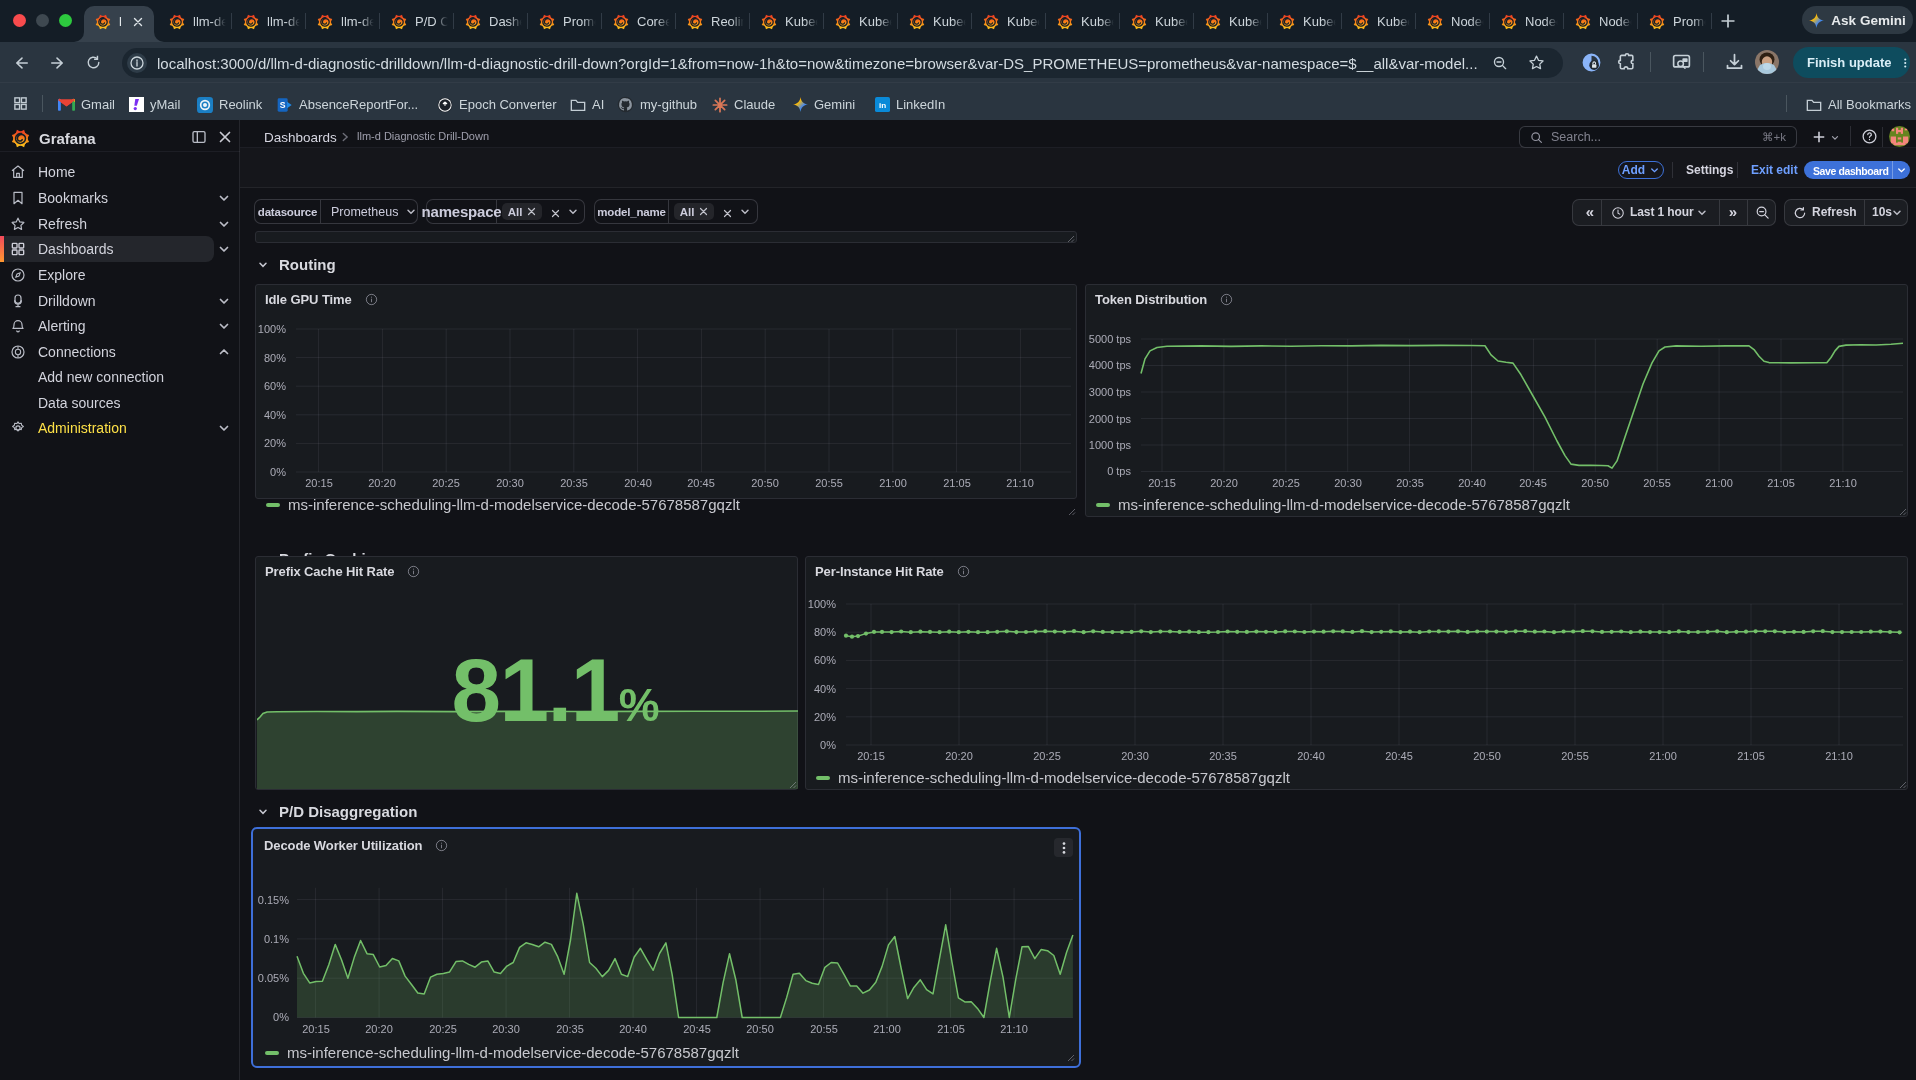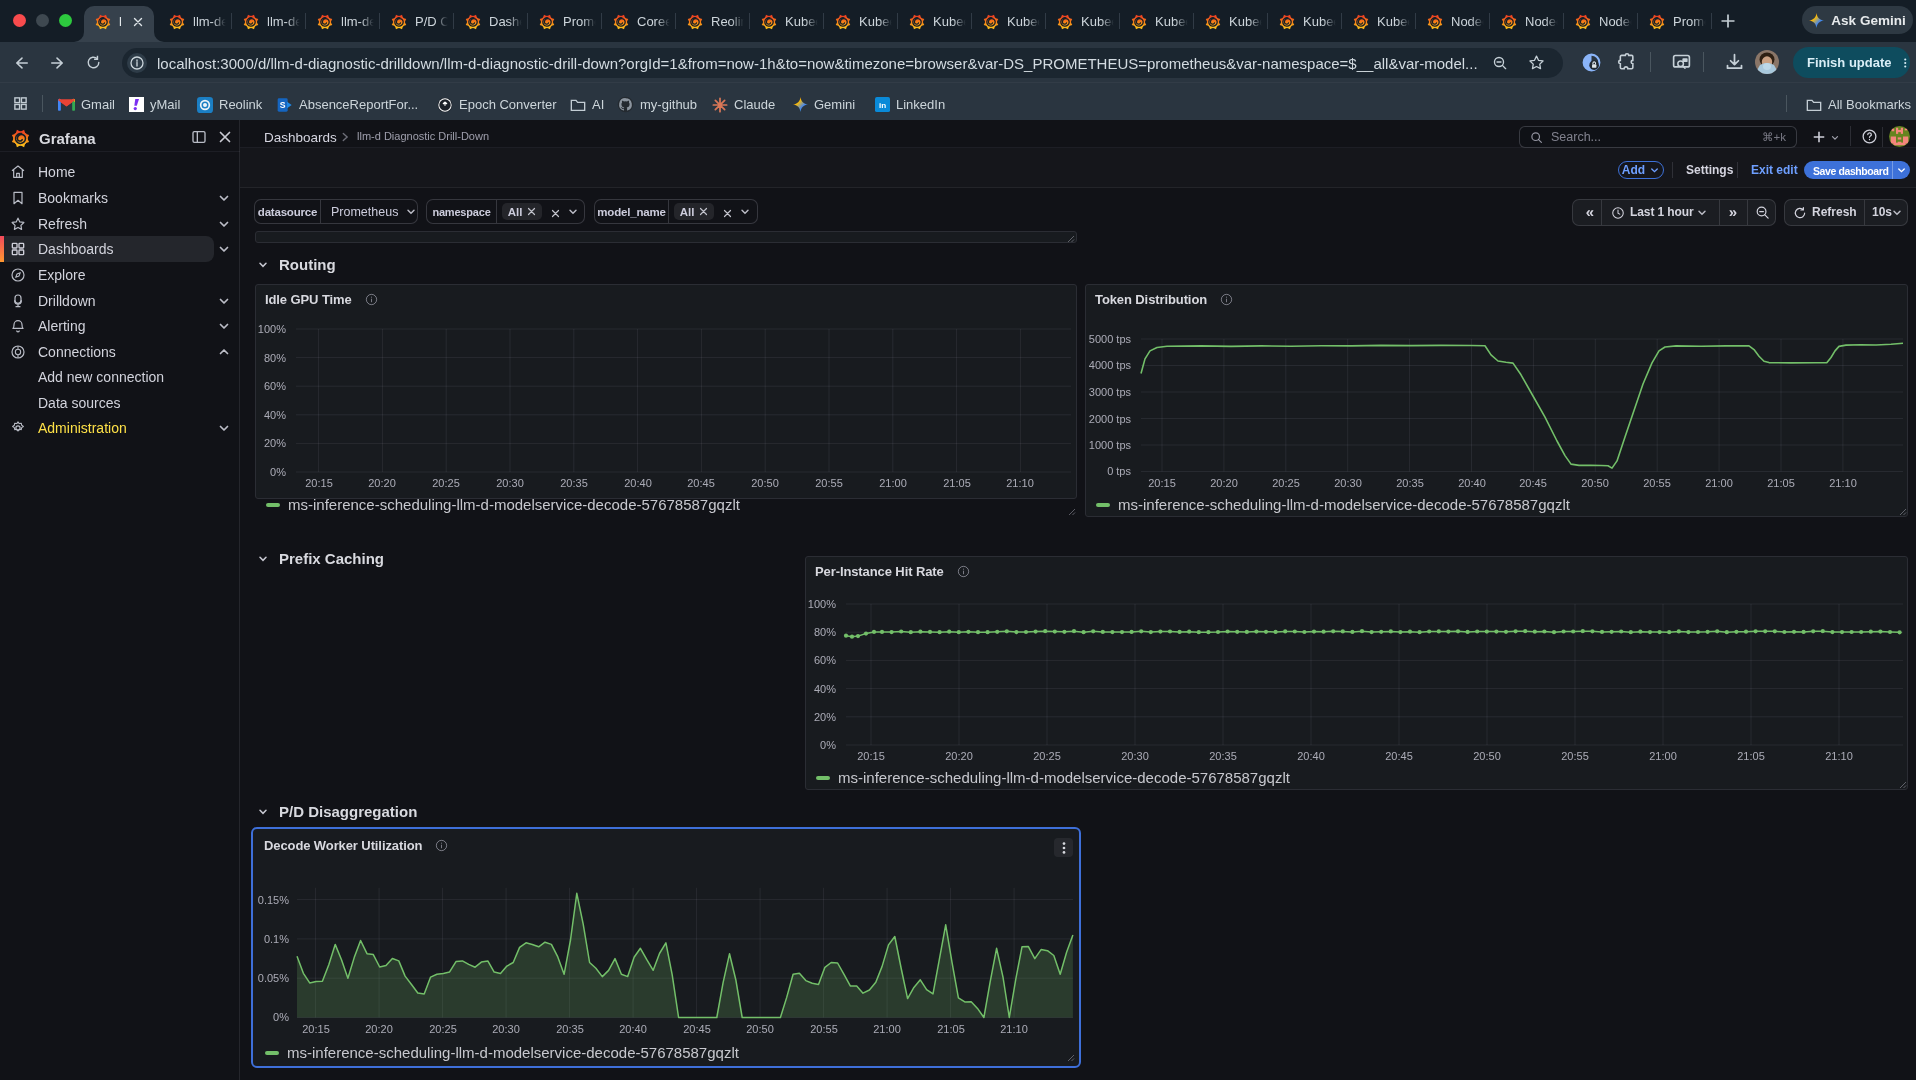--- a/index.html
+++ b/index.html
@@ -560,21 +560,21 @@
       </svg>
     </div>
 <div class="vbox" style="left:254px;width:164px">
 <div class="abs" style="left:0;top:0;width:66px;height:23px;border-right:1px solid rgba(204,204,220,.20);display:flex;align-items:center;justify-content:center;font-weight:bold;font-size:11.5px;letter-spacing:-.2px">datasource</div>
 <div class="abs" style="left:76px;top:4.5px;font-size:12.5px">Prometheus</div>
 <div class="abs" style="left:150px;top:6px"><svg width="12" height="12" viewBox="0 0 14 14">
           <path d="M3.5 5 L7 8.5 L10.5 5" fill="none" stroke="#bcbdc7" stroke-width="1.7" stroke-linecap="round"></path>
         </svg></div>
     </div>
 <div class="vbox" style="left:426px;width:159px">
-<div class="abs" style="left:0;top:0;width:70px;height:23px;border-right:1px solid rgba(204,204,220,.20);display:flex;align-items:center;justify-content:center;font-weight:bold;font-size:11px;letter-spacing:-.2px">namespace</div>
+<div class="abs" style="left:0;top:0;width:70px;height:23px;border-right:1px solid rgba(204,204,220,.20);display:flex;align-items:center;justify-content:center;font-weight:bold;font-size:15px;letter-spacing:-.2px">namespace</div>
 <div class="abs" style="left:75px;top:3px;width:40px;height:17px;background:rgba(204,204,220,.10);border-radius:5px;display:flex;align-items:center;justify-content:center;gap:5px;font-weight:bold;font-size:11.5px">All <svg width="9" height="9" viewBox="0 0 12 12">
           <path d="M2 2 L10 10 M10 2 L2 10" stroke="#c2c3cc" stroke-width="1.6" stroke-linecap="round"></path>
         </svg></div>
 <div class="abs" style="left:124px;top:7px"><svg width="9" height="9" viewBox="0 0 12 12">
           <path d="M2 2 L10 10 M10 2 L2 10" stroke="#c2c3cc" stroke-width="1.6" stroke-linecap="round"></path>
         </svg></div>
 <div class="abs" style="left:140px;top:6px"><svg width="12" height="12" viewBox="0 0 14 14">
           <path d="M3.5 5 L7 8.5 L10.5 5" fill="none" stroke="#bcbdc7" stroke-width="1.7" stroke-linecap="round"></path>
         </svg></div>
     </div>
@@ -720,20 +720,34 @@
       <div class="xt" style="left:324px;top:192px">20:35</div>
       <div class="xt" style="left:386px;top:192px">20:40</div>
       <div class="xt" style="left:447px;top:192px">20:45</div>
       <div class="xt" style="left:509px;top:192px">20:50</div>
       <div class="xt" style="left:571px;top:192px">20:55</div>
       <div class="xt" style="left:633px;top:192px">21:00</div>
       <div class="xt" style="left:695px;top:192px">21:05</div>
       <div class="xt" style="left:757px;top:192px">21:10</div>
       <div class="legend" style="left:10px;top:211px"><span class="lpill"></span>ms-inference-scheduling-llm-d-modelservice-decode-57678587gqzlt</div>
       <svg class="abs" style="left:811px;top:221px" width="10" height="10" viewBox="0 0 10 10">
+        <path d="M3 9 L9 3 M6.5 9 L9 6.5" stroke="rgba(204,204,220,.4)" stroke-width="1"></path>
+      </svg>
+    </div>
+<div class="panel" style="left:255px;top:436px;width:543px;height:234px">
+      <div class="ptitle">Prefix Cache Hit Rate<svg style="margin-left:13px" width="13" height="13" viewBox="0 0 24 24">
+          <circle cx="12" cy="12" r="9.5" fill="none" stroke="rgba(204,204,220,.55)" stroke-width="1.8"></circle>
+          <path d="M12 10.5 V17 M12 6.8 V8.6" stroke="rgba(204,204,220,.55)" stroke-width="1.8"></path>
+        </svg></div>
+      <svg class="abs" style="left:1px;top:0;" width="541" height="232" viewBox="0 0 541 232">
+        <polygon points="0,163 3,160 6,156.5 10,155 20,154.8 60,154.5 100,154.6 140,154.4 200,154.6 260,154.3 320,154.5 380,154.4 440,154.2 500,154.3 541,154 541,232 0,232" fill="rgba(115,191,105,.24)"></polygon>
+        <polyline points="0,163 3,160 6,156.5 10,155 20,154.8 60,154.5 100,154.6 140,154.4 200,154.6 260,154.3 320,154.5 380,154.4 440,154.2 500,154.3 541,154" fill="none" stroke="#73bf69" stroke-width="1.6"></polyline>
+      </svg>
+      <div class="abs" style="left:28px;top:82px;width:543px;text-align:center;color:#73bf69"><span style="font-size:89px;font-weight:bold;letter-spacing:-1.5px">81.1</span><span style="font-size:46px;font-weight:bold;letter-spacing:0">%</span></div>
+      <svg class="abs" style="left:531px;top:222px" width="10" height="10" viewBox="0 0 10 10">
         <path d="M3 9 L9 3 M6.5 9 L9 6.5" stroke="rgba(204,204,220,.4)" stroke-width="1"></path>
       </svg>
     </div>
 <div class="panel" style="left:805px;top:436px;width:1103px;height:234px">
       <div class="ptitle">Per-Instance Hit Rate<svg style="margin-left:13px" width="13" height="13" viewBox="0 0 24 24">
           <circle cx="12" cy="12" r="9.5" fill="none" stroke="rgba(204,204,220,.55)" stroke-width="1.8"></circle>
           <path d="M12 10.5 V17 M12 6.8 V8.6" stroke="rgba(204,204,220,.55)" stroke-width="1.8"></path>
         </svg></div>
       <svg class="abs" style="left:0;top:0" width="1103" height="234" viewBox="0 0 1103 234">
         <line x1="40" y1="47.0" x2="1097" y2="47.0" stroke="rgba(204,204,220,0.09)" stroke-width="1"></line>

